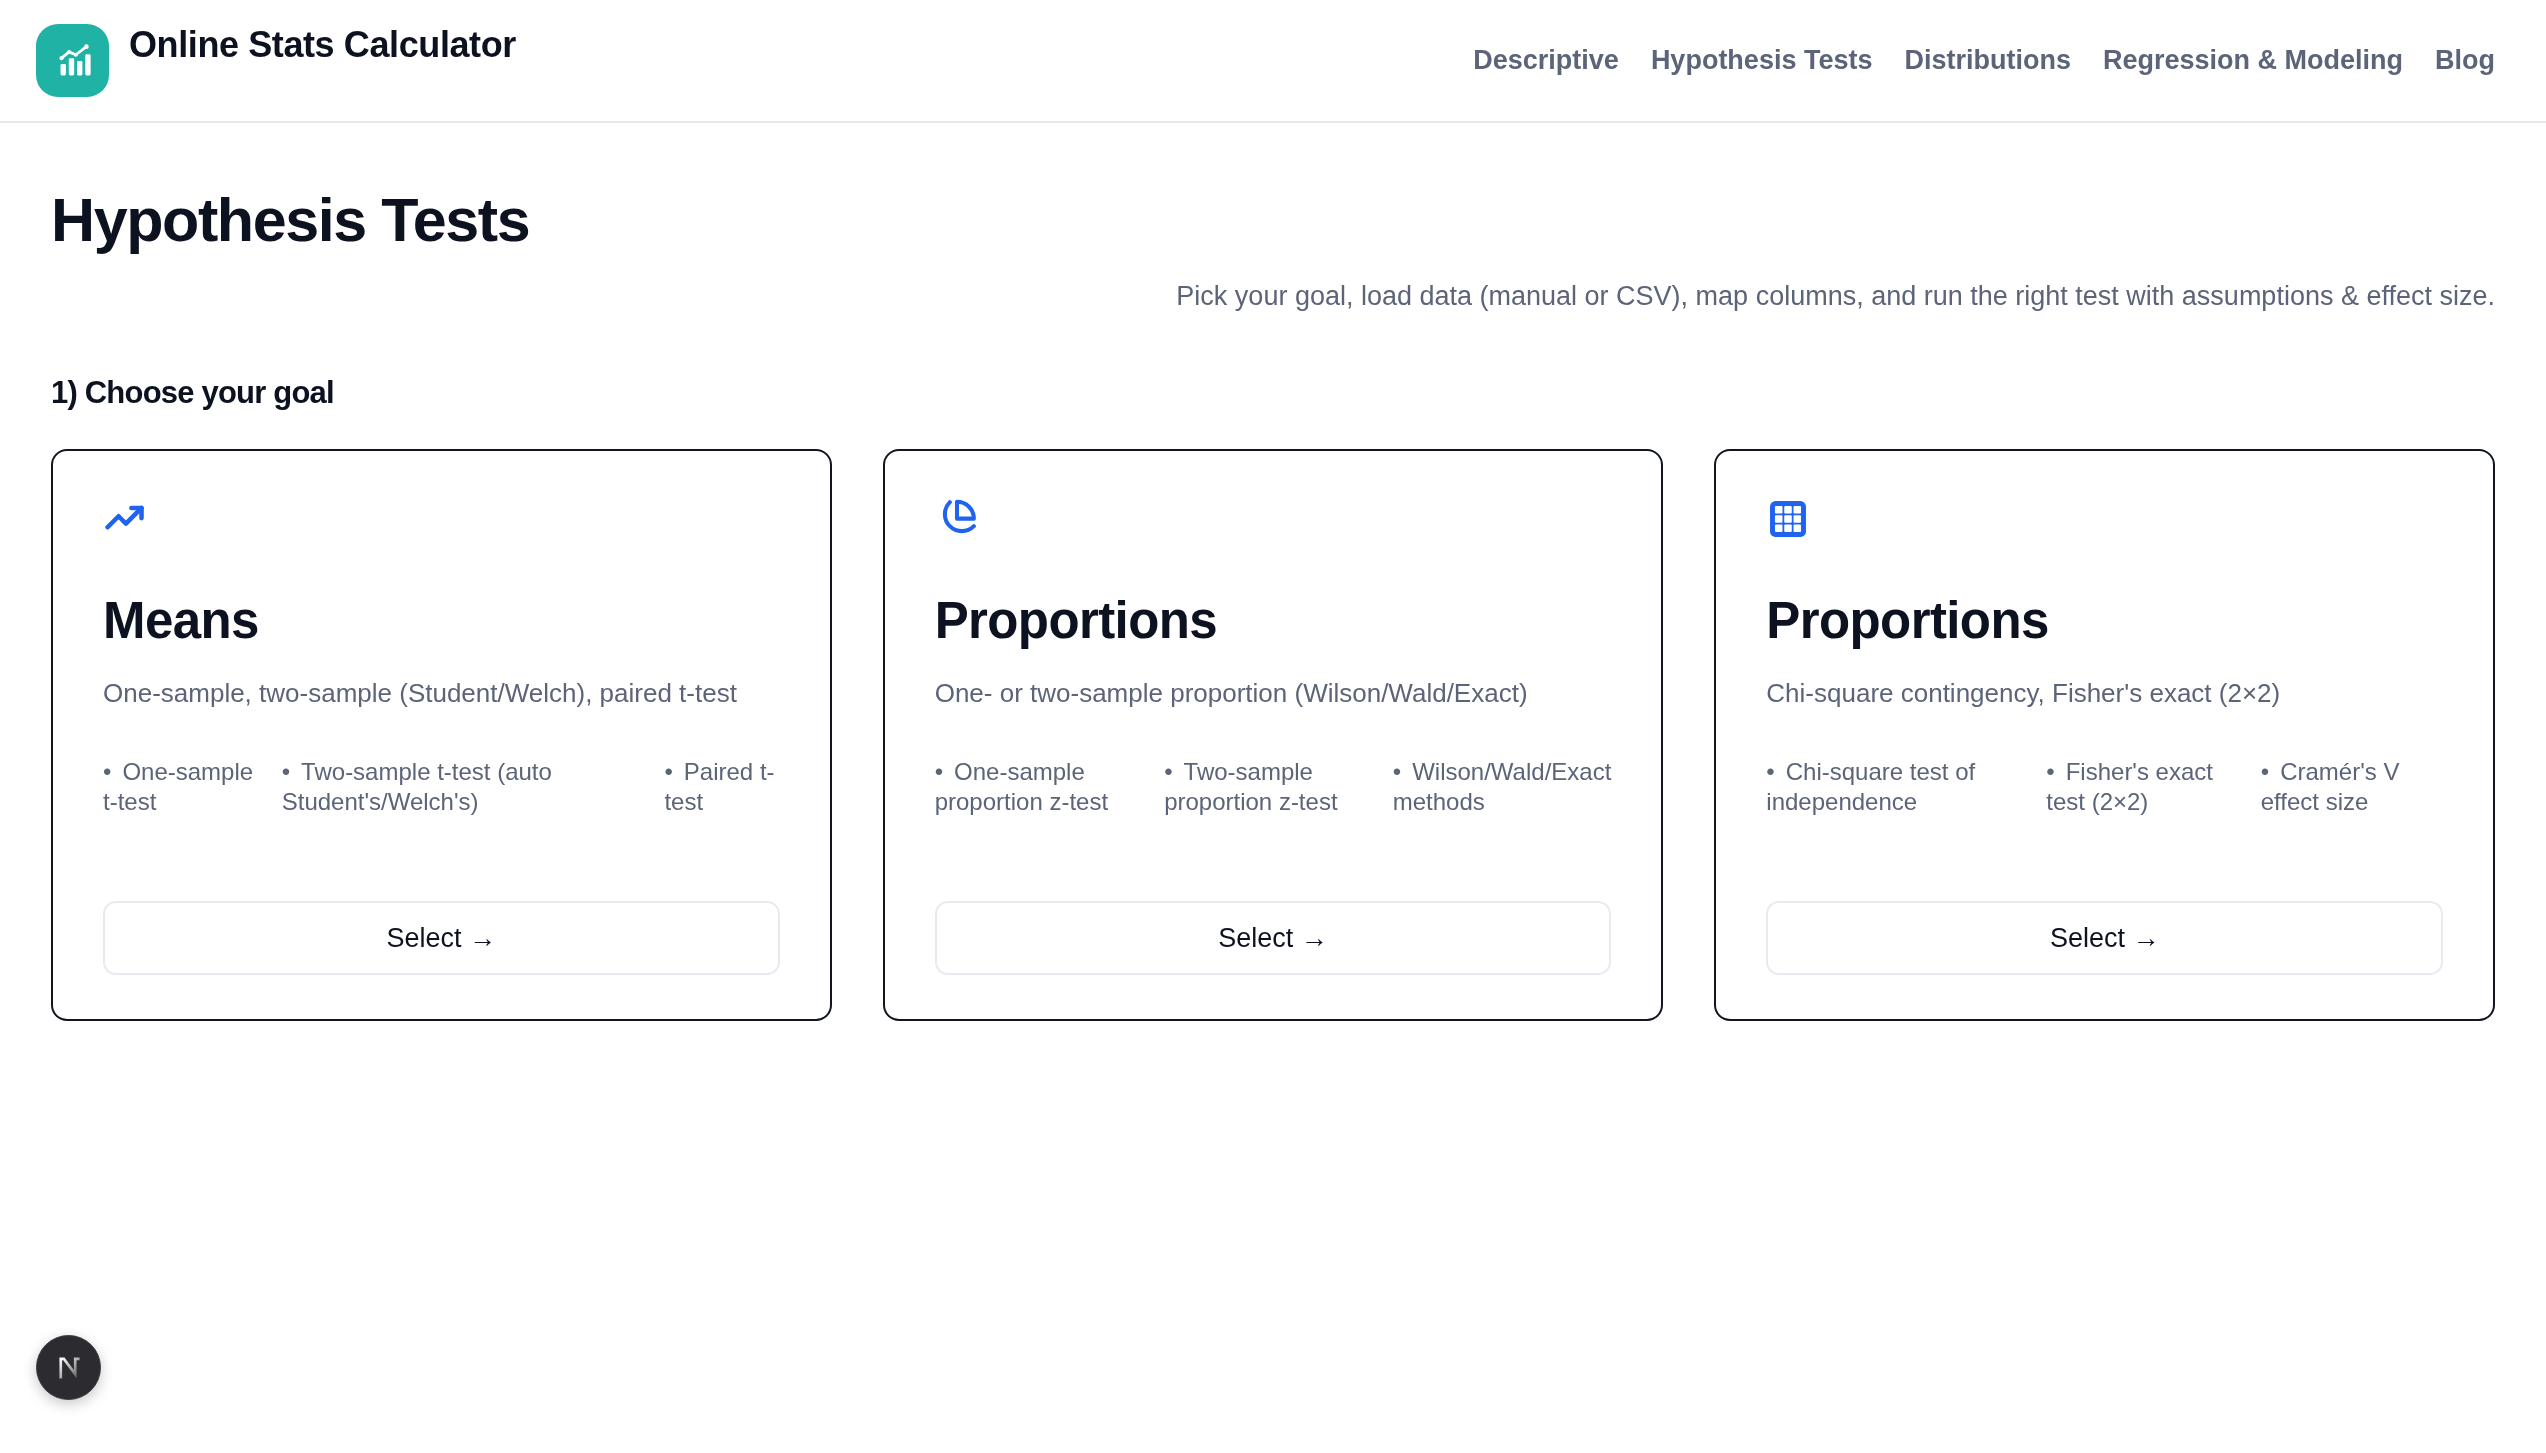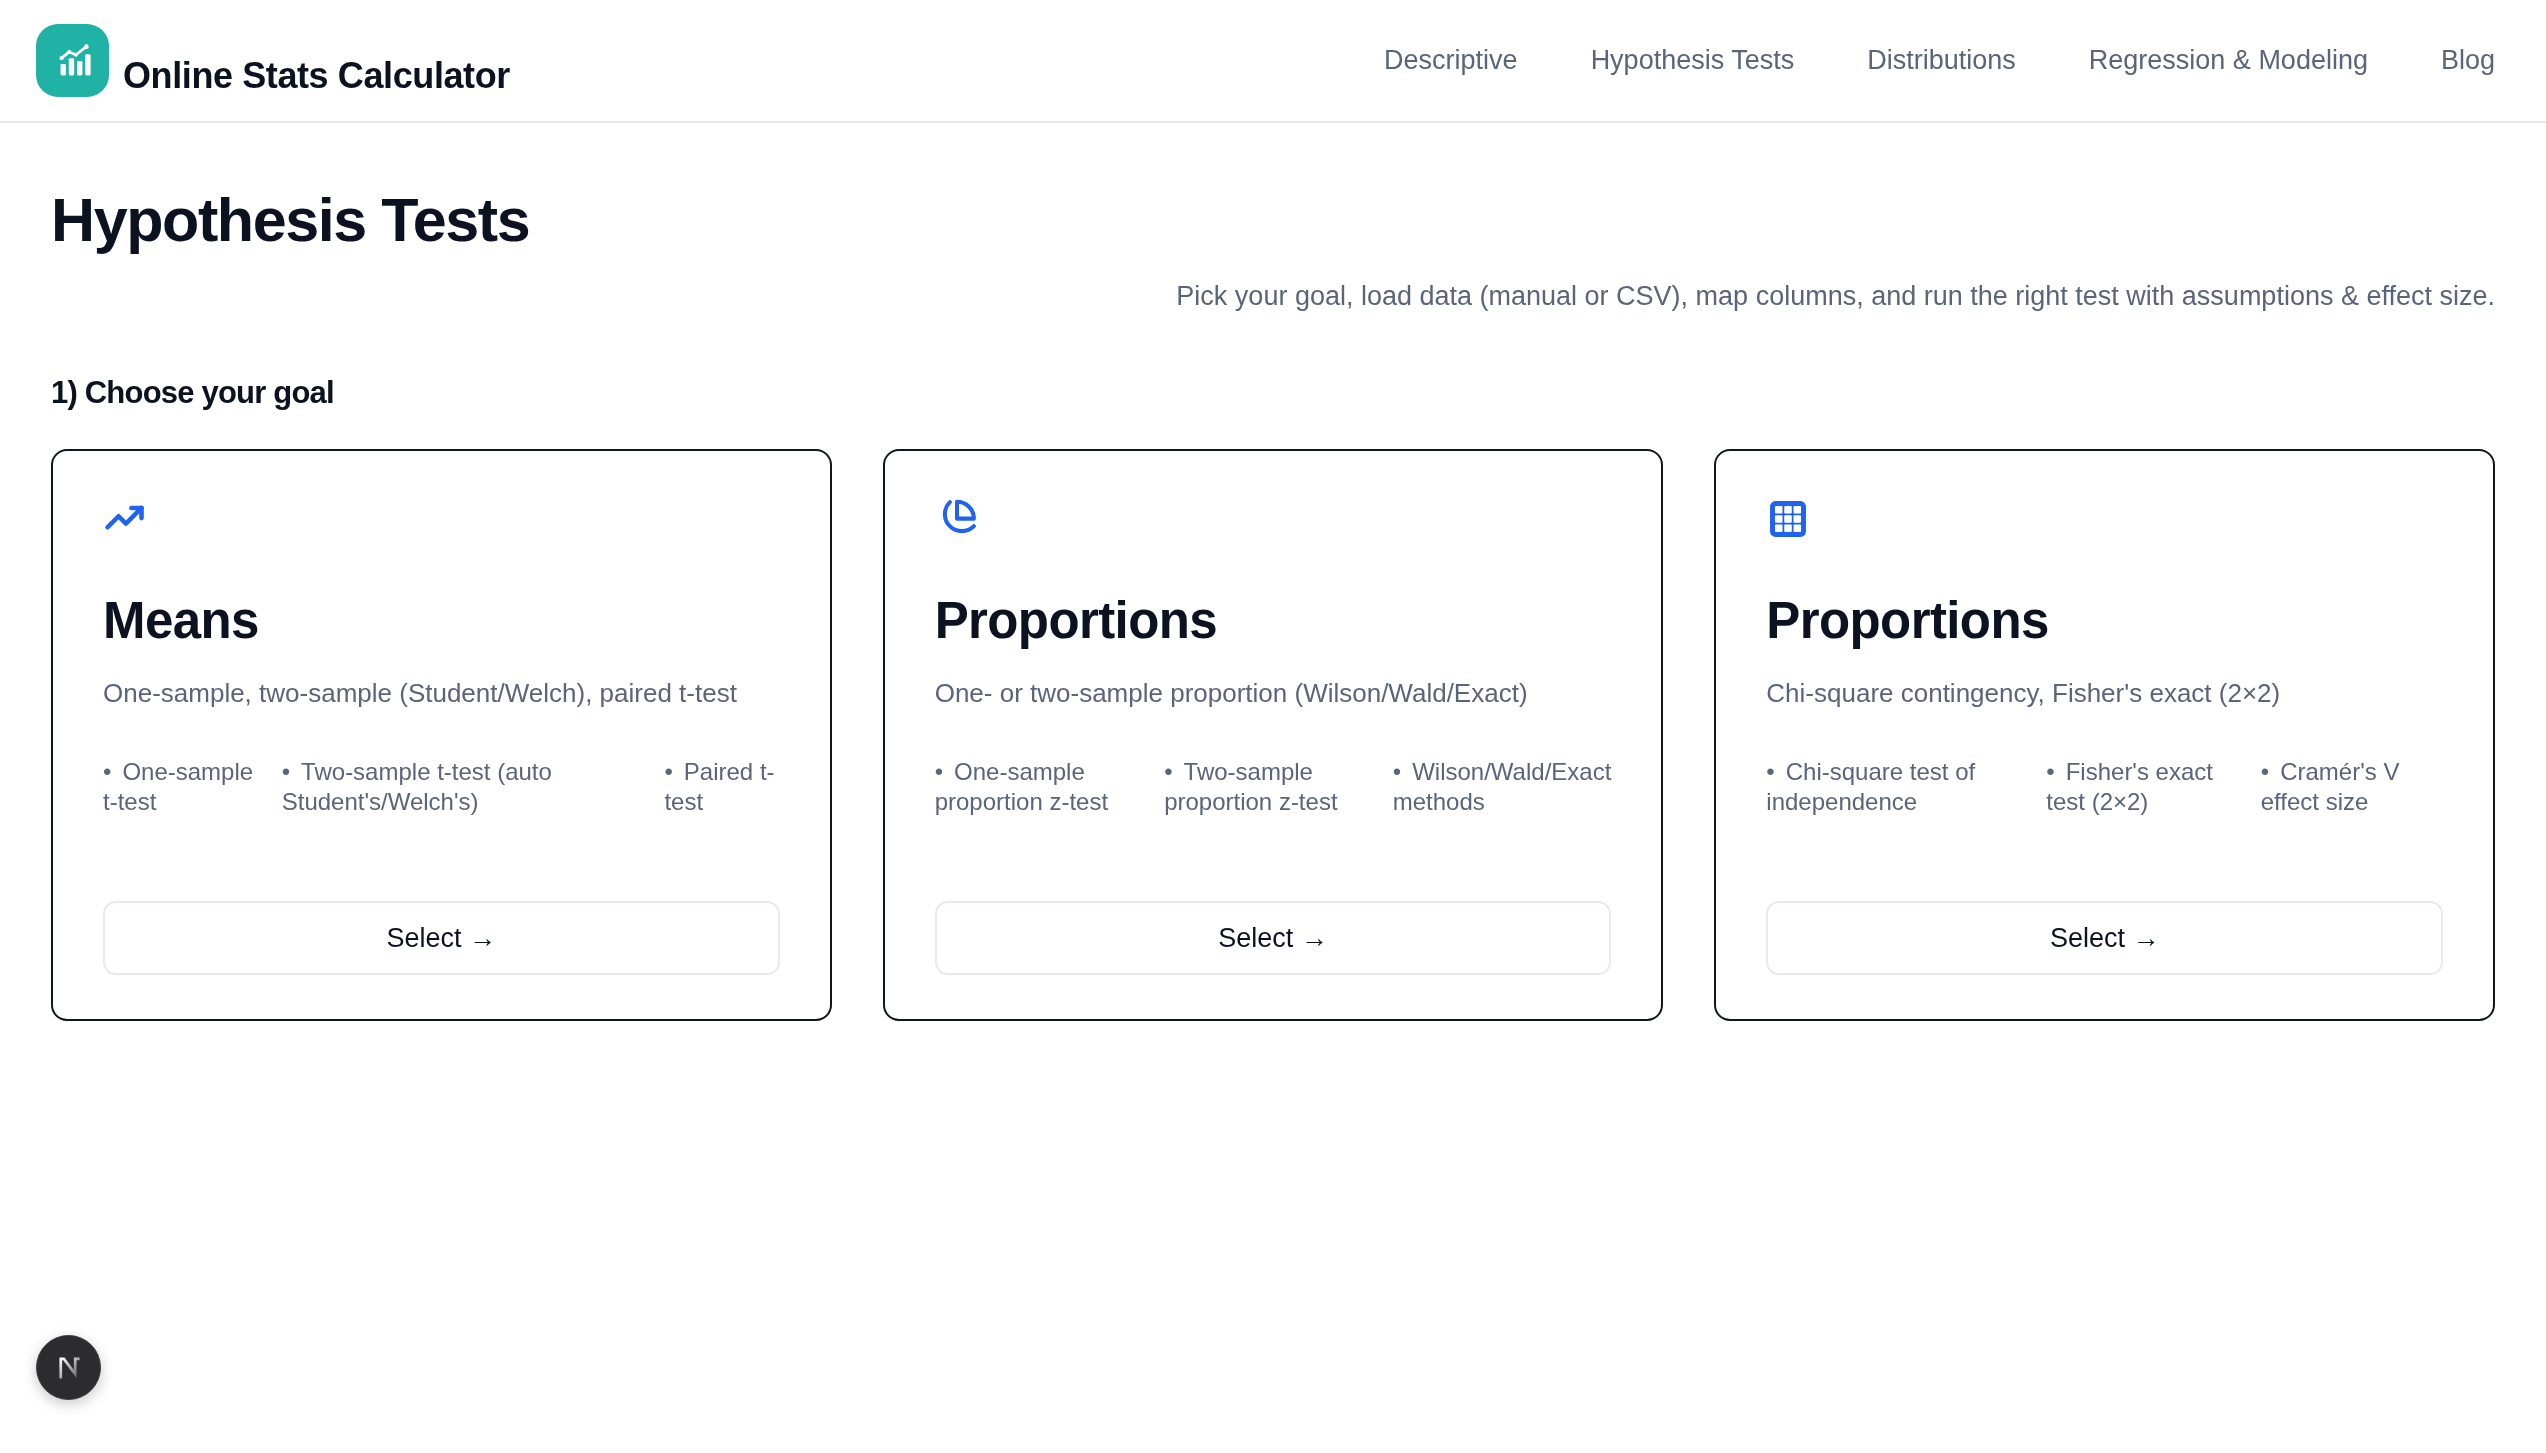--- a/index.html
+++ b/index.html
@@ -20,22 +20,22 @@
     width: 100%;
     border-bottom: 2px solid #e6e8ee;
     display: flex;
     align-items: center;
     padding: 0 51px 0 36px;
     background: #ffffff;
   }
 
   .brand {
     display: flex;
-    align-items: flex-end;
-    gap: 14px;
+    align-items: flex-start;
+    gap: 20px;
     text-decoration: none;
   }
 
   .brand-logo {
     width: 73px;
     height: 73px;
     border-radius: 22px;
     background: #21b2a6;
     display: flex;
     align-items: center;
@@ -48,21 +48,22 @@
     font-weight: 700;
     color: #0d1220;
     letter-spacing: -0.4px;
     white-space: nowrap;
   }
 
   .main-nav {
     margin-left: auto;
     display: flex;
     align-items: center;
-    gap: 73px;
+    gap: 32px;
+    font-weight: bold;
   }
 
   .nav-link {
     font-size: 27px;
     color: #5b6478;
     text-decoration: none;
     white-space: nowrap;
     line-height: 1;
   }
 

